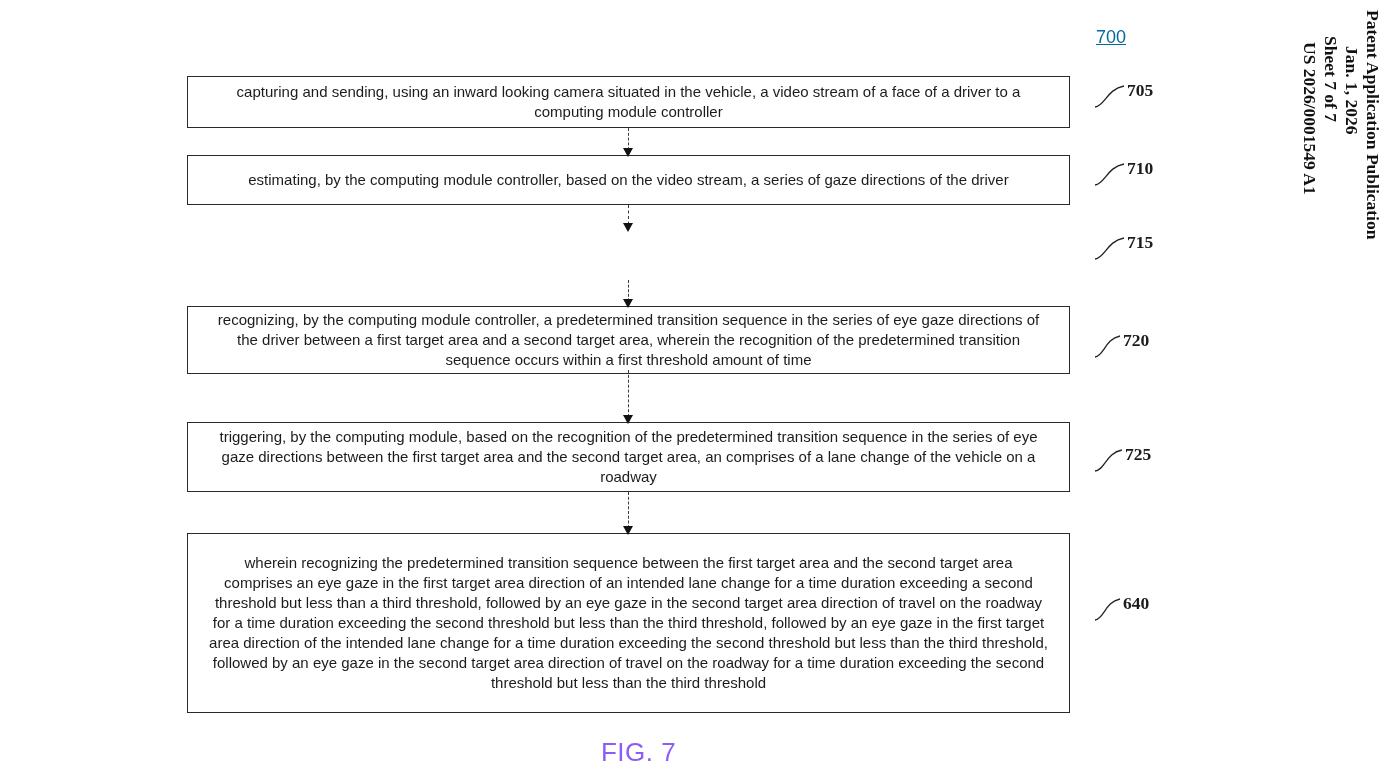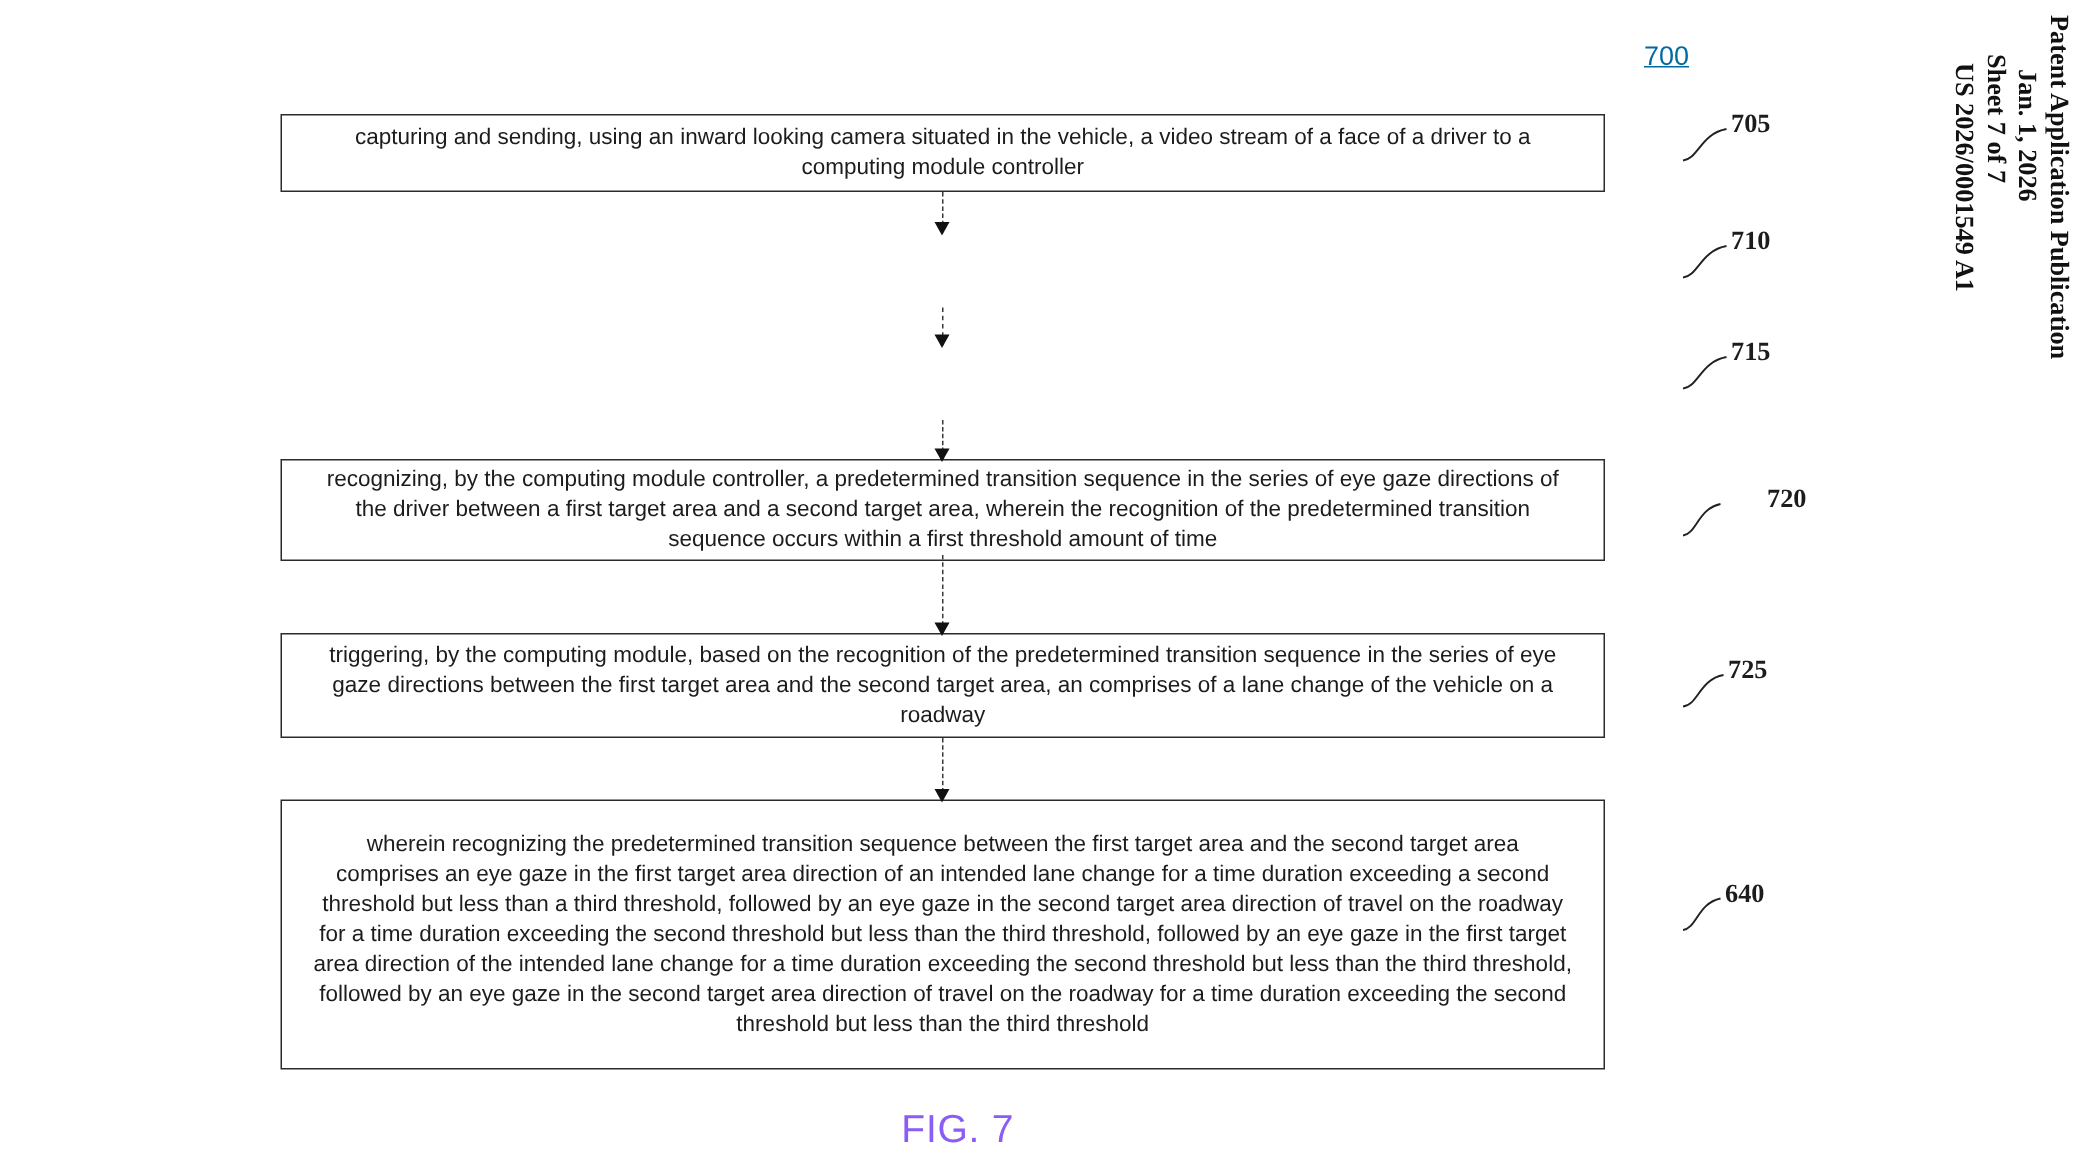--- a/index.html
+++ b/index.html
@@ -38,23 +38,23 @@
     position:absolute;
     bottom:-2px;left:-5.6px;
     width:0;height:0;
     border-left:5px solid transparent;
     border-right:5px solid transparent;
     border-top:9px solid #111;
   }
   
   .ref{
     position:absolute;
-    left:1122px;
+    left:1095px;
     display:flex;
-    align-items:flex-start;
+    align-items:center;
   }
   .ref svg{margin-top:9px;}
   .ref .num{
     font-family:"Liberation Serif", serif;
     font-weight:bold;
     font-size:17.5px;
     margin-left:2px;
   }
   
   #fig-num{
@@ -97,20 +97,23 @@
 </head>
 <body>
 
 <div id="page">
 
   <div id="fig-num">700</div>
 
   <div class="step-box" style="top:76px;min-height:52px;">
     <span>capturing and sending, using an inward looking camera situated in the vehicle, a video stream of a face of a driver to a computing module controller</span>
   </div>
+  <div class="step-box" style="top:155px;min-height:50px;">
+    <span>estimating, by the computing module controller, based on the video stream, a series of gaze directions of the driver</span>
+  </div>
   <div class="step-box" style="top:306px;min-height:64px;">
     <span>recognizing, by the computing module controller, a predetermined transition sequence in the series of eye gaze directions of the driver between a first target area and a second target area, wherein the recognition of the predetermined transition sequence occurs within a first threshold amount of time</span>
   </div>
   <div class="step-box" style="top:422px;min-height:70px;">
     <span>triggering, by the computing module, based on the recognition of the predetermined transition sequence in the series of eye gaze directions between the first target area and the second target area, an comprises of a lane change of the vehicle on a roadway</span>
   </div>
   <div class="step-box" style="top:533px;min-height:180px;">
     <span>wherein recognizing the predetermined transition sequence between the first target area and the second target area comprises an eye gaze in the first target area direction of an intended lane change for a time duration exceeding a second threshold but less than a third threshold, followed by an eye gaze in the second target area direction of travel on the roadway for a time duration exceeding the second threshold but less than the third threshold, followed by an eye gaze in the first target area direction of the intended lane change for a time duration exceeding the second threshold but less than the third threshold, followed by an eye gaze in the second target area direction of travel on the roadway for a time duration exceeding the second threshold but less than the third threshold</span>
   </div>
 
@@ -141,21 +144,21 @@
       <path d="M0,26 C10,25 12,8 29,5" fill="none" stroke="#222" stroke-width="1.3"></path>
     </svg>
     <span class="num">710</span>
   </div>
   <div class="ref" style="top:224px;">
     <svg width="30" height="28" viewBox="0 0 30 28">
       <path d="M0,26 C10,25 12,8 29,5" fill="none" stroke="#222" stroke-width="1.3"></path>
     </svg>
     <span class="num">715</span>
   </div>
-  <div class="ref" style="top:322px;gap:28px;">
+  <div class="ref" style="top:322px;">
     <svg width="26" height="28" viewBox="0 0 26 28">
       <path d="M0,26 C9,25 10,8 25,5" fill="none" stroke="#222" stroke-width="1.3"></path>
     </svg>
     <span class="num">720</span>
   </div>
   <div class="ref" style="top:436px;">
     <svg width="28" height="28" viewBox="0 0 28 28">
       <path d="M0,26 C10,25 11,8 27,5" fill="none" stroke="#222" stroke-width="1.3"></path>
     </svg>
     <span class="num">725</span>

